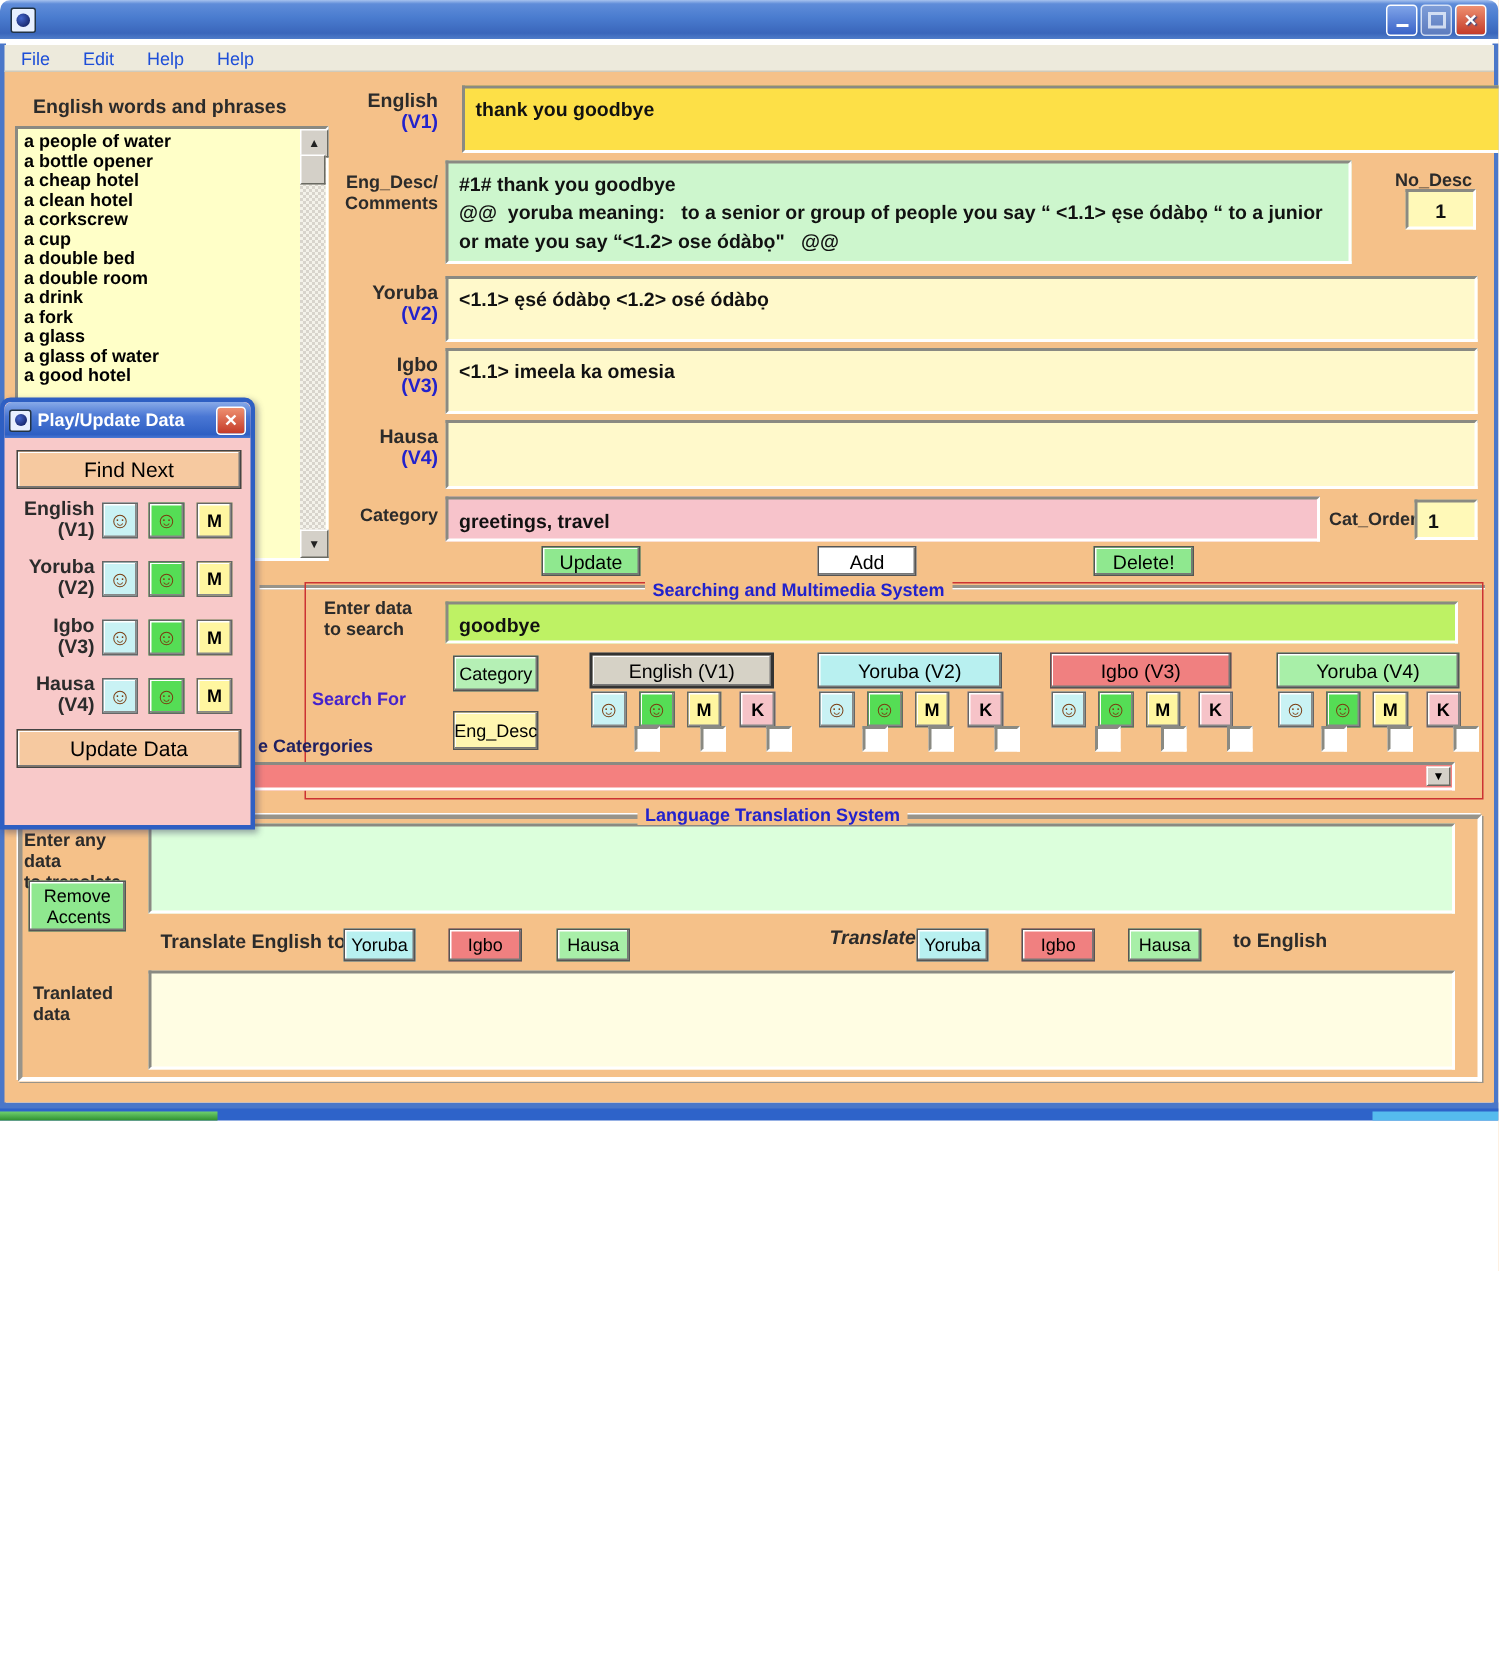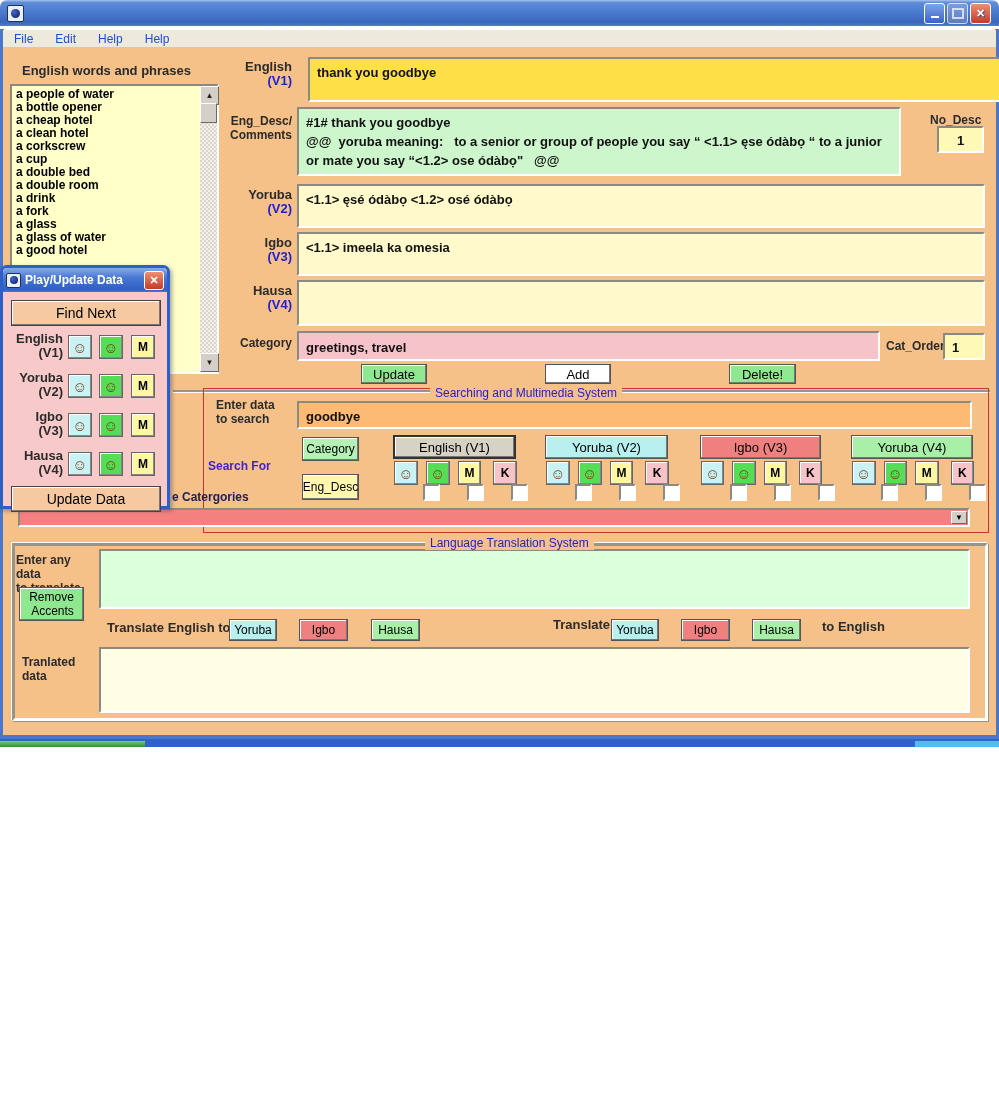--- a/index.html
+++ b/index.html
@@ -32,21 +32,21 @@
   .pushbtn{display:flex;align-items:center;justify-content:center;font-size:13px;font-weight:normal;color:#000;
     border:1px solid #555;box-shadow:inset -1px -1px 0 #777, inset 1px 1px 0 #fff;}
   .minibtn{width:22px;height:22px;display:flex;align-items:center;justify-content:center;
     border:1px solid #666;box-shadow:inset -1px -1px 0 #888, inset 1px 1px 0 #fff;font-size:12px;font-weight:bold;}
   .smiley{font-size:15px;line-height:15px;color:#7a3b10;}
   .cyanbg{background:#c9f2f4;}
   .greenbg{background:#55dd55;}
   .ylwbg{background:#fff6a0;}
   .pinkbg{background:#f6c3c8;}
   .chk{width:13px;height:13px;background:#fff;border:2px solid;border-color:#8a8a82 #ffffff #ffffff #8a8a82;}
-  .sectitle{font-size:12px;font-weight:normal;color:#2222cc;background:#f5c189;padding:0 5px;white-space:nowrap;}
+  .sectitle{font-size:12px;font-weight:bold;color:#2222cc;background:#f5c189;padding:0 5px;white-space:nowrap;}
   .grayline{height:3px;background:#98948a;border-bottom:1px solid #fff;}
   
   .sb-track{position:absolute;right:0;top:0;bottom:0;width:17px;
     background-image:linear-gradient(45deg,#d8d4cc 25%,transparent 25%,transparent 75%,#d8d4cc 75%),
     linear-gradient(45deg,#d8d4cc 25%,transparent 25%,transparent 75%,#d8d4cc 75%);
     background-size:4px 4px;background-position:0 0,2px 2px;background-color:#f4f2ea;}
   .sb-btn{position:absolute;left:0;width:17px;height:17px;background:#d4d0c8;
     border:1px solid;border-color:#fff #6a6a62 #6a6a62 #fff;font-size:8px;display:flex;align-items:center;justify-content:center;color:#222;}
   .dlg-titlebar{height:24px;border-radius:5px 5px 0 0;display:flex;align-items:center;
     background:linear-gradient(180deg,#88aae8 0%,#4a77d4 40%,#2e5fc3 90%,#4a77d4 100%);
@@ -146,21 +146,21 @@
 <div class="abs pushbtn" style="left:361px;top:364px;width:66px;height:20px;background:#8fe88f;">Update</div>
 <div class="abs pushbtn" style="left:545px;top:364px;width:66px;height:20px;background:#ffffff;">Add</div>
 <div class="abs pushbtn" style="left:729px;top:364px;width:67px;height:20px;background:#8fe88f;">Delete!</div>
 
 <div class="abs grayline" style="left:173px;top:390px;width:817px;"></div>
 <div class="abs" style="left:203px;top:388px;width:786px;height:145px;border:1px solid #cc3333;"></div>
 <div class="abs sectitle" style="left:430px;top:386px;">Searching and Multimedia System</div>
 
 <div class="abs lbl" style="left:216px;top:398px;width:76px;white-space:pre-wrap;font-size:12px;">Enter data
 to search</div>
-<div class="abs sunken field" style="left:297px;top:401px;width:675px;height:28px;background:#fdba74;padding-top:4px;">goodbye</div>
+<div class="abs sunken field" style="left:297px;top:401px;width:675px;height:28px;background:#bef264;padding-top:4px;">goodbye</div>
 
 <div class="abs pushbtn" style="left:302px;top:437px;width:57px;height:24px;background:#b5f0b5;font-size:12px;">Category</div>
 <div class="abs lbl bluetxt" style="left:208px;top:459px;font-size:12px;color:#4422cc;">Search For</div>
 <div class="abs pushbtn" style="left:302px;top:474px;width:57px;height:26px;background:#fff6b0;font-size:12px;">Eng_Desc</div>
 
 <div class="abs pushbtn" style="left:393px;top:435px;width:123px;height:24px;background:#d6d2c6;border:2px solid #333;">English (V1)</div>
 <div class="abs" style="left:394px;top:461px;width:123px;display:flex;gap:8px;">
   <span class="minibtn cyanbg">
       <span class="smiley">☺</span>
     </span>
@@ -240,36 +240,36 @@
 to translate</div>
 <div class="abs sunken field" style="left:99px;top:549px;width:871px;height:60px;background:#dcffdc;"></div>
 <div class="abs pushbtn" style="left:19px;top:587px;width:65px;height:34px;background:#8fe88f;white-space:pre-wrap;text-align:right;font-size:12px;line-height:14px;">Remove
 Accents</div>
 
 <div class="abs lbl" style="left:107px;top:621px;">Translate English to</div>
 <div class="abs pushbtn" style="left:229px;top:619px;width:48px;height:22px;background:#b8f0f0;font-size:12px;">Yoruba</div>
 <div class="abs pushbtn" style="left:299px;top:619px;width:49px;height:22px;background:#f08080;font-size:12px;">Igbo</div>
 <div class="abs pushbtn" style="left:371px;top:619px;width:49px;height:22px;background:#a8efa8;font-size:12px;">Hausa</div>
 
-<div class="abs lbl" style="left:553px;top:618px;">Translate</div>
+<div class="abs lbl" style="left:553px;top:618px;font-style:italic;">Translate</div>
 <div class="abs pushbtn" style="left:611px;top:619px;width:48px;height:22px;background:#b8f0f0;font-size:12px;">Yoruba</div>
 <div class="abs pushbtn" style="left:681px;top:619px;width:49px;height:22px;background:#f08080;font-size:12px;">Igbo</div>
 <div class="abs pushbtn" style="left:752px;top:619px;width:49px;height:22px;background:#a8efa8;font-size:12px;">Hausa</div>
 <div class="abs lbl" style="left:822px;top:620px;">to English</div>
 
 <div class="abs lbl" style="left:22px;top:655px;width:70px;white-space:pre-wrap;font-size:12px;">Tranlated
 data</div>
 <div class="abs sunken field" style="left:99px;top:647px;width:871px;height:66px;background:#fffde3;"></div>
 
 <div class="abs" style="left:0;top:739px;width:999px;height:8px;background:#2e63c9;">
   <span class="abs" style="left:0;top:2px;width:145px;height:6px;background:linear-gradient(180deg,#6fd06f,#2f8f2f);"></span>
   <span class="abs" style="left:915px;top:2px;width:84px;height:6px;background:#55bbee;"></span>
 </div>
 
-<div class="abs" style="left:0;top:265px;width:170px;height:244px;z-index:50;border:3px solid #2e5fc3;border-radius:7px 7px 0 0;background:#f8c9c9;box-shadow:2px 2px 4px rgba(60,60,90,.45);">
+<div class="abs" style="left:0;top:265px;width:170px;height:288px;z-index:50;border:3px solid #2e5fc3;border-radius:7px 7px 0 0;background:#f8c9c9;box-shadow:2px 2px 4px rgba(60,60,90,.45);">
   <div class="dlg-titlebar">
     <span class="appicon" style="width:13px;height:13px;margin:0 4px 0 3px;">
         <span class="ball" style="width:8px;height:8px;"></span>
       </span>
     <span>Play/Update Data</span>
     <span class="winbtn btn-close" style="margin-left:auto;margin-right:3px;width:18px;height:17px;">✕</span>
   </div>
   <div class="pushbtn" style="position:absolute;left:8px;top:32px;width:148px;height:24px;background:#f6c9a0;border:1px solid #444;font-size:14px;">Find Next</div>
 
   <div class="abs" style="left:0;top:62px;width:164px;height:38px;">

